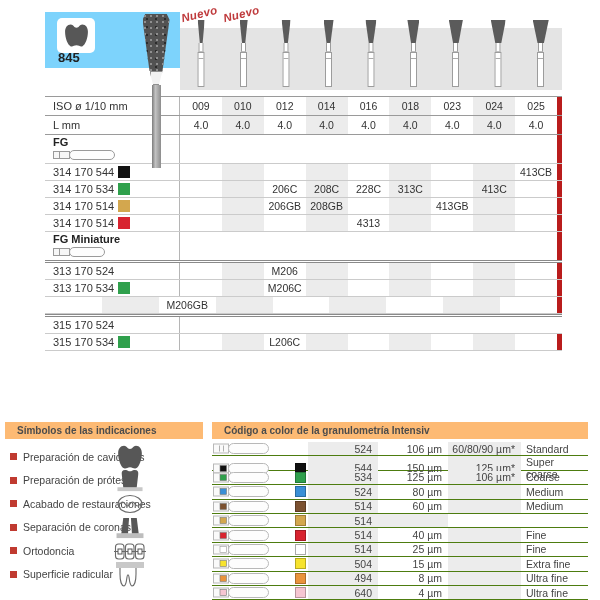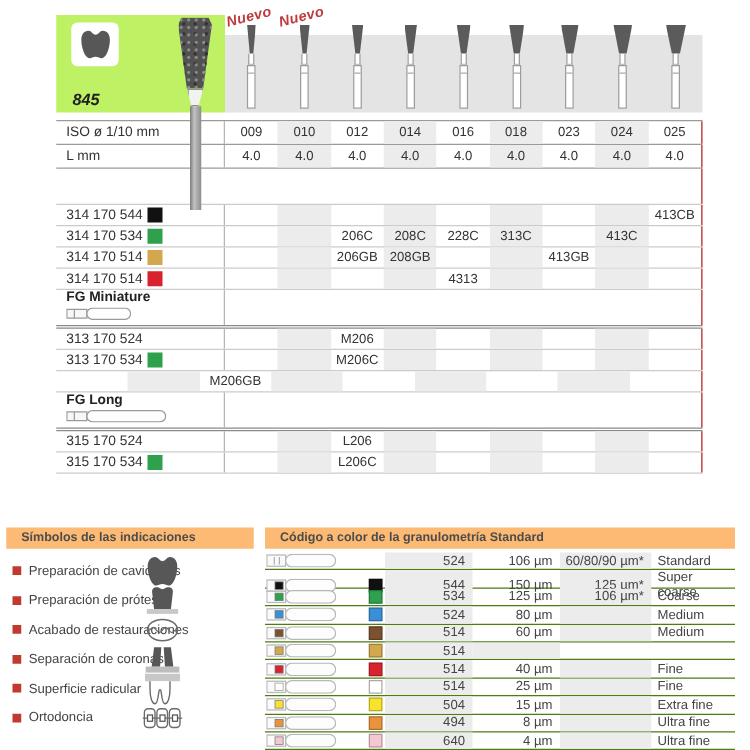--- a/index.html
+++ b/index.html
@@ -2,21 +2,21 @@
 <html><head>
 <meta charset="utf-8">
 <style>
   html,body{margin:0;padding:0;background:#fff;}
   .page{position:relative;width:600px;height:600px;background:#fff;overflow:hidden;
         font-family:"Liberation Sans",sans-serif;color:#3a3a3a;}
 
   
   .sheet{position:absolute;left:45px;top:12px;width:517px;}
   .top-band{position:relative;height:78px;}
-  .band-left{position:absolute;left:0;top:0;width:135px;height:78px;background:#bef264;font-style:italic;}
+  .band-left{position:absolute;left:0;top:0;width:135px;height:56px;background:#7dd3fc;}
   .tooth-box{position:absolute;left:12px;top:6px;width:38px;height:35px;background:#fff;
              border-radius:5px;display:flex;align-items:center;justify-content:center;}
   .code-845{position:absolute;left:13px;bottom:3px;font-size:13px;font-weight:bold;color:#222;}
   .band-right{position:absolute;left:135px;top:16px;right:0;height:62px;background:#e4e4e4;display:flex;}
   .bur-col{flex:1;position:relative;}
   .sbur{position:absolute;left:50%;transform:translateX(-50%);top:-8px;bottom:3px;
         display:flex;flex-direction:column;align-items:center;}
   .sbur-head{height:23px;background:#5b5b5b;clip-path:polygon(0 0,100% 0,70% 100%,30% 100%);}
   .sbur-neck{width:5px;height:9px;background:#fff;border-left:1px solid #9c9c9c;
              border-right:1px solid #9c9c9c;border-bottom:1px solid #c0c0c0;box-sizing:border-box;}
@@ -33,21 +33,21 @@
             clip-path:polygon(0 0,100% 0,72% 100%,28% 100%);}
   .big-shank{width:9px;flex:1;background:linear-gradient(90deg,#7c7c7c,#c2c2c2 38%,#8c8c8c);}
   .nuevo{position:absolute;top:-4px;font-size:11.5px;font-weight:bold;font-style:italic;
          color:#bf3a3c;transform:rotate(-14deg);letter-spacing:.3px;z-index:4;}
   .nuevo.n0{left:136px}.nuevo.n1{left:178px}
 
   .rows{margin-top:6px;}
   .row{display:flex;align-items:stretch;}
   .row .lbl{width:135px;display:flex;align-items:center;padding-left:8px;box-sizing:border-box;
             border-right:1px solid #b5b5b5;position:relative;font-size:11px;color:#333;}
-  .row .cells{flex:1;display:flex;border-right:1px solid #b91c1c;}
+  .row .cells{flex:1;display:flex;border-right:5px solid #b91c1c;}
   .cell{flex:1;display:flex;align-items:center;justify-content:center;font-size:10.5px;color:#333;}
   .cell.stripe{background:#ececec;}
   .row-iso,.row-l{height:18px;}
   .row-iso{border-top:1px solid #9a9a9a;border-bottom:1px solid #9a9a9a;}
   .row-l{border-bottom:1px solid #9a9a9a;}
   .sec-row{height:28px;}
   .sec-row .lbl{flex-direction:column;align-items:flex-start;justify-content:center;gap:2px;}
   .sec-title-txt{font-weight:bold;font-size:11px;color:#222;line-height:11px;}
   .prod{height:16px;border-top:1px solid #cbcbcb;}
   .prod.first{border-top:3px double #8a8a8a;}
@@ -191,20 +191,28 @@
             <div class="cell">4.0</div>
             <div class="cell stripe">4.0</div>
             <div class="cell">4.0</div>
             <div class="cell stripe">4.0</div>
             <div class="cell">4.0</div>
             <div class="cell stripe">4.0</div>
             <div class="cell">4.0</div>
           </div>
         </div>
         <div class="row sec-row">
+          <div class="lbl">
+            <div class="sec-title-txt">FG</div>
+            <div class="sec-shank"><svg width="62" height="10" viewBox="0 0 62 10">
+                <rect x="0.5" y="1.5" width="16" height="7" fill="#f7f7f7" stroke="#9a9a9a"></rect>
+                <line x1="6.5" y1="1.5" x2="6.5" y2="8.5" stroke="#9a9a9a"></line>
+                <rect x="16.5" y="0.5" width="45" height="9" rx="4.5" fill="#fdfdfd" stroke="#9a9a9a"></rect>
+              </svg></div>
+          </div>
           <div class="cells">
             <div class="cell"></div>
             <div class="cell"></div>
             <div class="cell"></div>
             <div class="cell"></div>
             <div class="cell"></div>
             <div class="cell"></div>
             <div class="cell"></div>
             <div class="cell"></div>
             <div class="cell"></div>
@@ -321,54 +329,22 @@
             <div class="cell stripe"></div>
             <div class="cell">M206GB</div>
             <div class="cell stripe"></div>
             <div class="cell"></div>
             <div class="cell stripe"></div>
             <div class="cell"></div>
             <div class="cell stripe"></div>
             <div class="cell"></div>
           </div>
         </div>
-        <div class="row sec-row">
-          <div class="lbl">
-            <div class="sec-title-txt">FG Long</div>
-            <div class="sec-shank"><svg width="80" height="10" viewBox="0 0 80 10">
-                <rect x="0.5" y="1.5" width="16" height="7" fill="#f7f7f7" stroke="#9a9a9a"></rect>
-                <line x1="6.5" y1="1.5" x2="6.5" y2="8.5" stroke="#9a9a9a"></line>
-                <rect x="16.5" y="0.5" width="63" height="9" rx="4.5" fill="#fdfdfd" stroke="#9a9a9a"></rect>
-              </svg></div>
-          </div>
-          <div class="cells">
-            <div class="cell"></div>
-            <div class="cell"></div>
-            <div class="cell"></div>
-            <div class="cell"></div>
-            <div class="cell"></div>
-            <div class="cell"></div>
-            <div class="cell"></div>
-            <div class="cell"></div>
-            <div class="cell"></div>
-          </div>
-        </div>
         <div class="row prod first">
           <div class="lbl">315 170 524</div>
-          <div class="cells">
-            <div class="cell"></div>
-            <div class="cell stripe"></div>
-            <div class="cell">L206</div>
-            <div class="cell stripe"></div>
-            <div class="cell"></div>
-            <div class="cell stripe"></div>
-            <div class="cell"></div>
-            <div class="cell stripe"></div>
-            <div class="cell"></div>
-          </div>
         </div>
         <div class="row prod lastp">
           <div class="lbl">315 170 534<span class="chip" style="background: rgb(47, 160, 76);"></span></div>
           <div class="cells">
             <div class="cell"></div>
             <div class="cell stripe"></div>
             <div class="cell">L206C</div>
             <div class="cell stripe"></div>
             <div class="cell"></div>
             <div class="cell stripe"></div>
@@ -413,30 +389,20 @@
           </span>
         </div>
         <div class="sym-item">
           <span class="sym-bullet"></span>
           <span class="sym-label">Separación de coronas</span>
           <span class="sym-icon">
             <svg width="30" height="25" viewBox="0 0 30 26">
               <rect x="1" y="19" width="28" height="5" fill="#bdbdbd"></rect>
               <path d="M8,3 L14,3 L13,19 L6,19 Z" fill="#575757"></path>
               <path d="M16,3 L22,3 L24,19 L17,19 Z" fill="#575757"></path>
-            </svg>
-          </span>
-        </div>
-        <div class="sym-item">
-          <span class="sym-bullet"></span>
-          <span class="sym-label">Superficie radicular</span>
-          <span class="sym-icon">
-            <svg width="30" height="28" viewBox="0 0 30 28">
-              <rect x="1" y="2" width="28" height="6" fill="#c8c8c8"></rect>
-              <path d="M5,8 L5,14 C5,22 7,26 9,26 C11,26 11.5,21 12,17 C12.4,14 13.6,14 14,17 C14.5,21 15,26 17,26 C19,26 21,22 21,14 L21,8" fill="#fff" stroke="#6a6a6a" stroke-width="1.1"></path>
             </svg>
           </span>
         </div>
         <div class="sym-item">
           <span class="sym-bullet"></span>
           <span class="sym-label">Ortodoncia</span>
           <span class="sym-icon">
             <svg width="32" height="24" viewBox="0 0 32 24">
               <g fill="#fff" stroke="#6a6a6a" stroke-width="1.1">
                 <rect x="1.5" y="5" width="8.5" height="15" rx="3"></rect>
@@ -445,25 +411,35 @@
               </g>
               <line x1="0" y1="12.5" x2="32" y2="12.5" stroke="#6a6a6a"></line>
               <g fill="#fff" stroke="#555">
                 <rect x="4" y="10" width="4" height="5"></rect>
                 <rect x="14" y="10" width="4" height="5"></rect>
                 <rect x="24" y="10" width="4" height="5"></rect>
               </g>
             </svg>
           </span>
         </div>
+        <div class="sym-item">
+          <span class="sym-bullet"></span>
+          <span class="sym-label">Superficie radicular</span>
+          <span class="sym-icon">
+            <svg width="30" height="28" viewBox="0 0 30 28">
+              <rect x="1" y="2" width="28" height="6" fill="#c8c8c8"></rect>
+              <path d="M5,8 L5,14 C5,22 7,26 9,26 C11,26 11.5,21 12,17 C12.4,14 13.6,14 14,17 C14.5,21 15,26 17,26 C19,26 21,22 21,14 L21,8" fill="#fff" stroke="#6a6a6a" stroke-width="1.1"></path>
+            </svg>
+          </span>
+        </div>
       </div>
   </div>
 
   <div class="bottom-right">
-    <div class="sec-title">Código a color de la granulometría Standard</div>
+    <div class="sec-title">Código a color de la granulometría Intensiv</div>
     <div class="gran-rows">
         <div class="gran-row">
           <div class="gicon">
             <svg width="56" height="11" viewBox="0 0 56 11">
               <rect x="0.5" y="1" width="15" height="9" fill="#fafafa" stroke="#b8b8b8"></rect>
               <rect x="15.5" y="0.5" width="40" height="10" rx="5" fill="#fdfdfd" stroke="#b8b8b8"></rect>
               <line x1="6.5" y1="2.5" x2="6.5" y2="8.5" stroke="#b0b0b0"></line>
               <line x1="10.5" y1="2.5" x2="10.5" y2="8.5" stroke="#b0b0b0"></line>
             </svg>
           </div>

